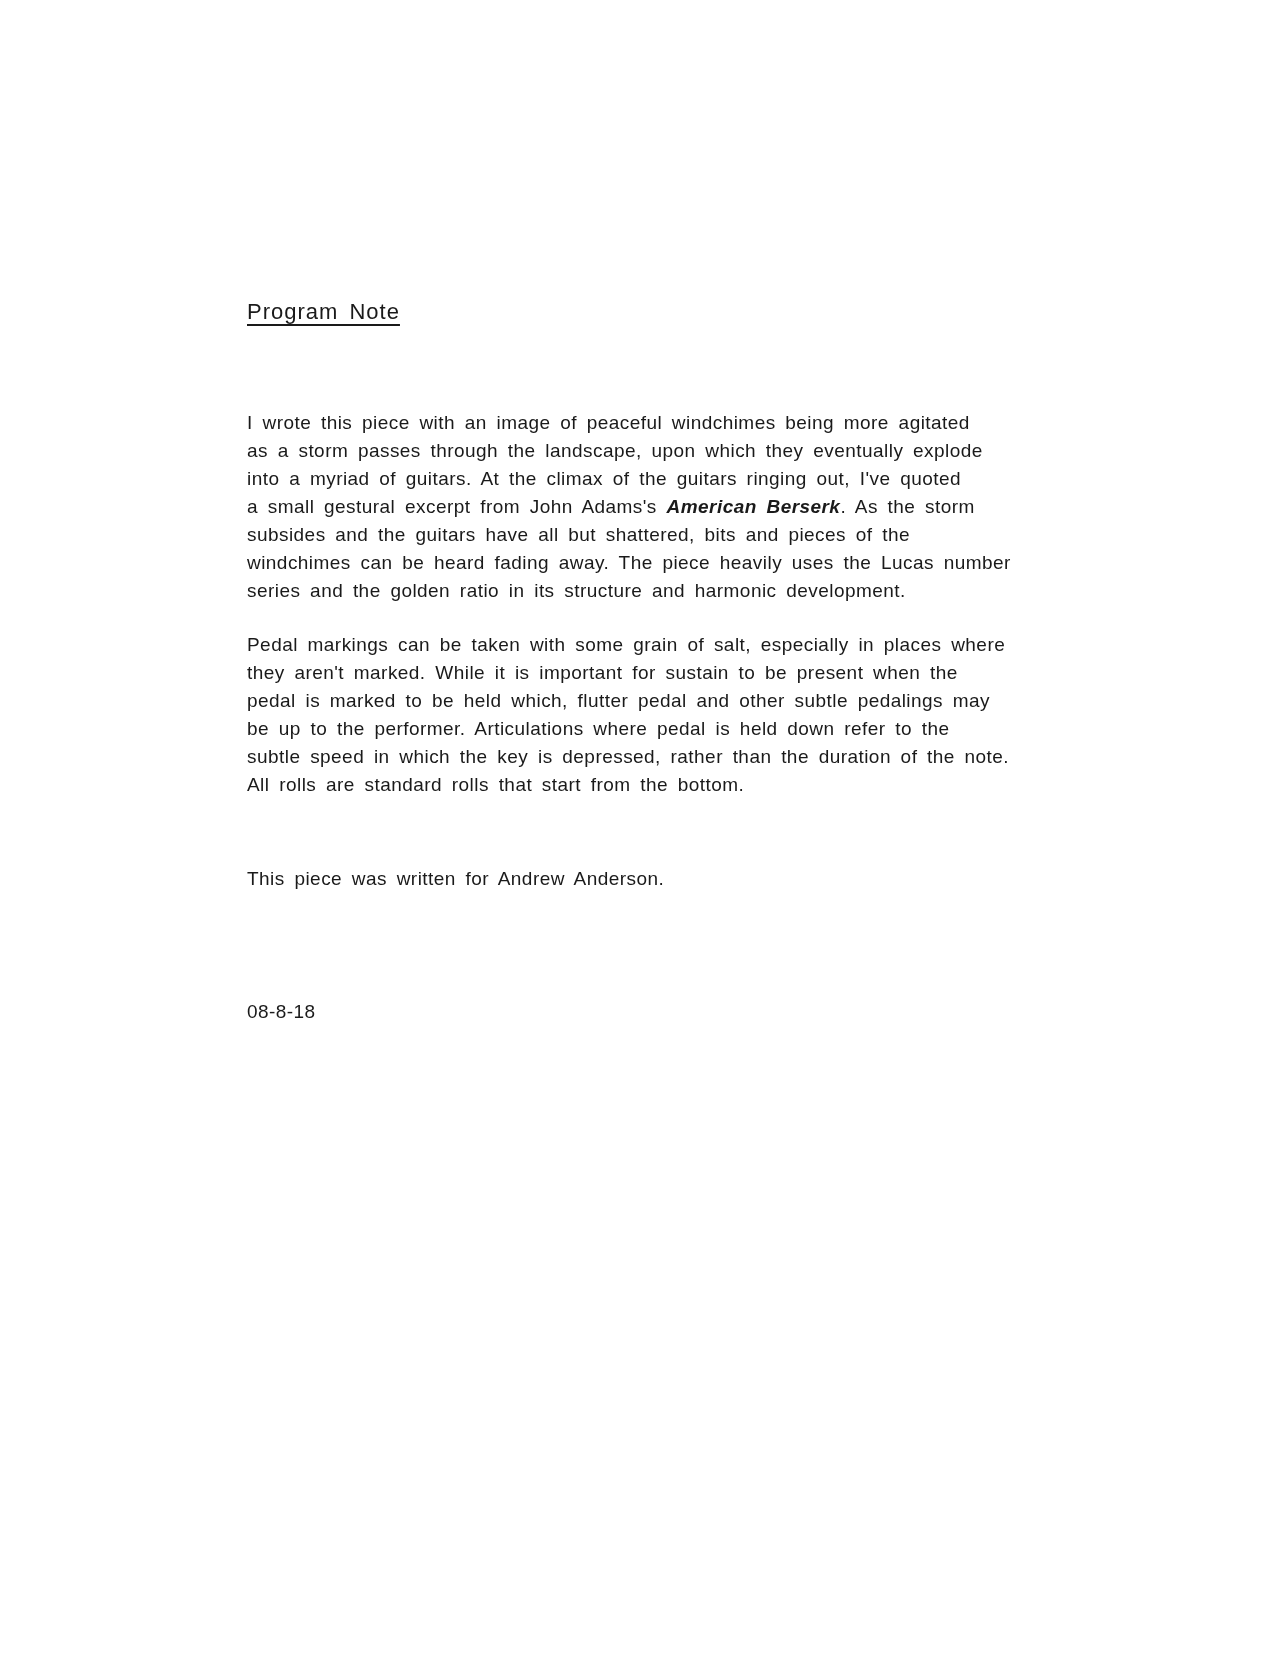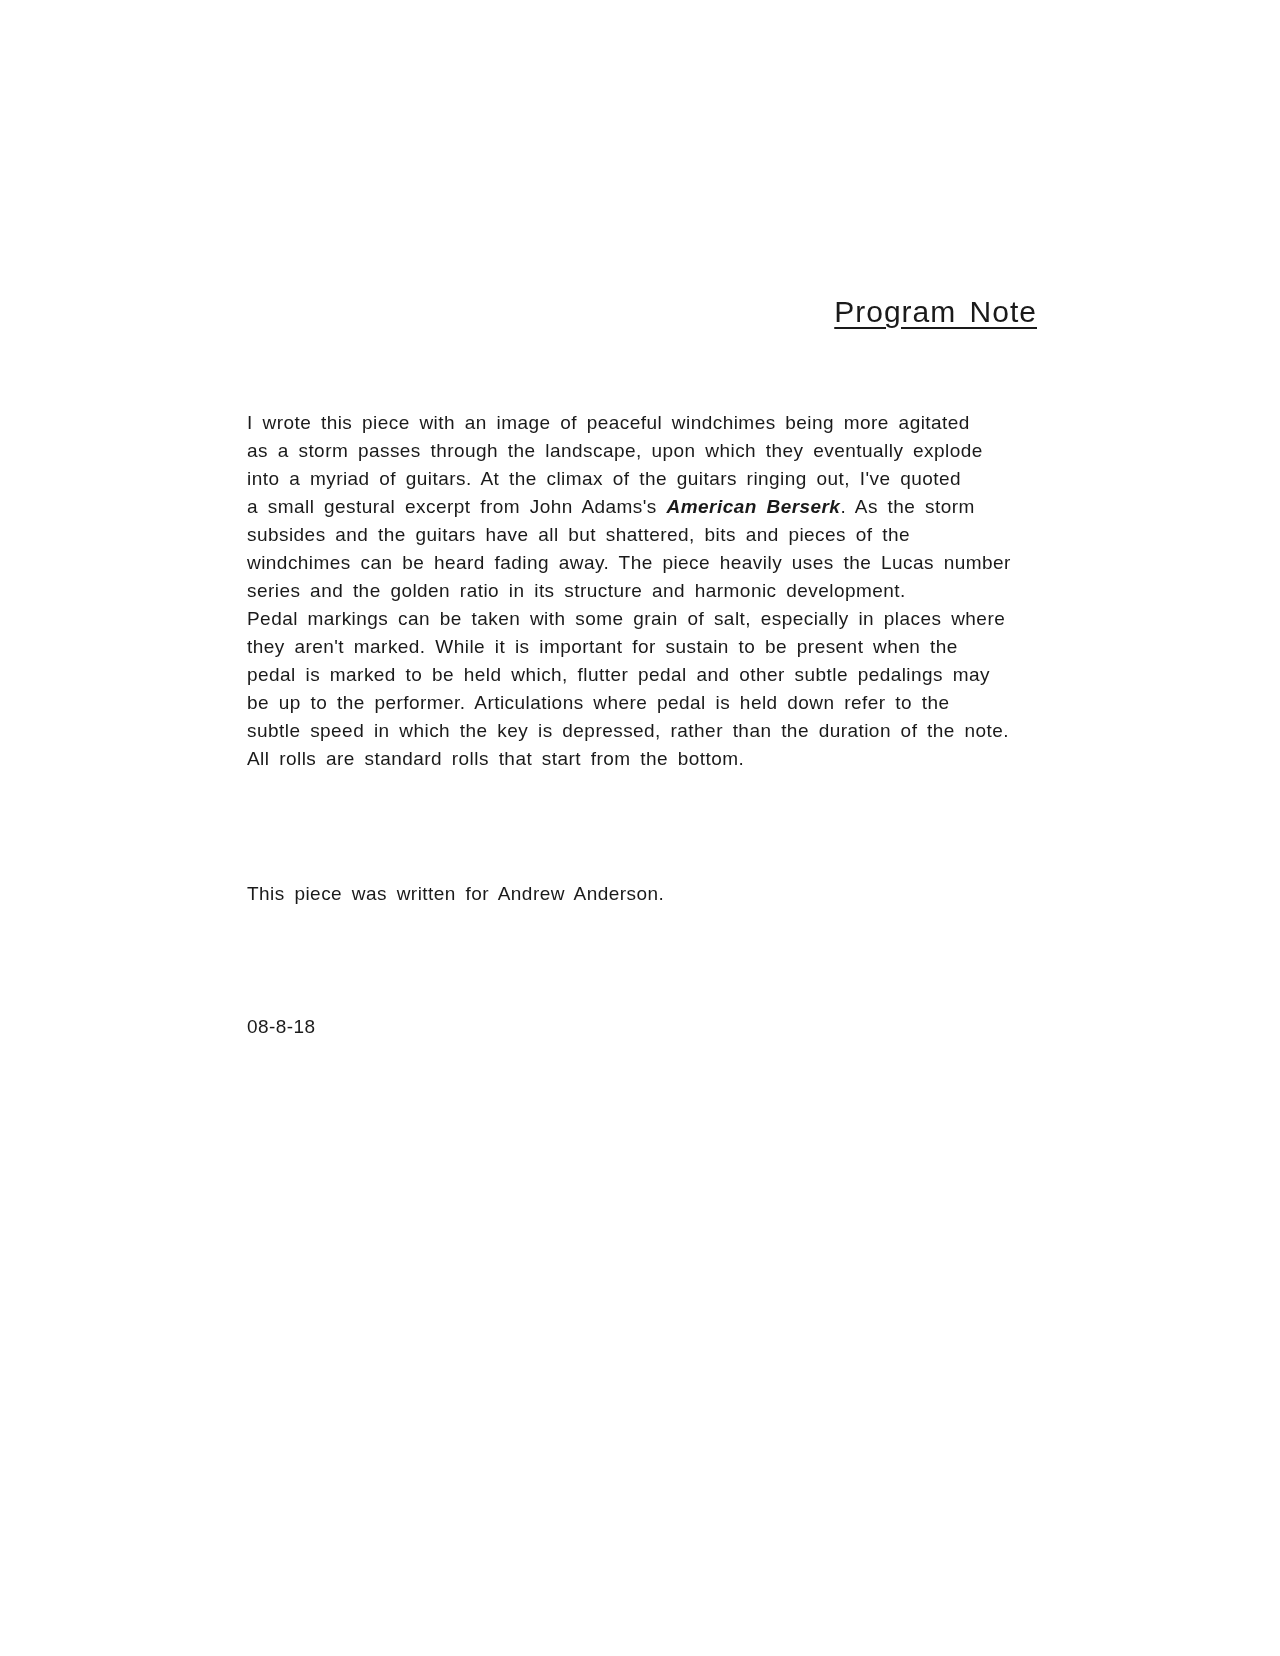--- a/index.html
+++ b/index.html
@@ -18,39 +18,39 @@
   }
   .content {
     position: absolute;
     left: 247px;
     top: 0;
     width: 790px;
   }
   .doc-title {
     display: block;
     margin: 296px 0 0 0;
-    text-align: right;
-    font-size: 30px;
+    text-align: left;
+    font-size: 22px;
     font-weight: 400;
     letter-spacing: 1px;
     word-spacing: 4px;
     line-height: 31px;
     text-decoration: underline;
     text-underline-offset: 5px;
     text-decoration-thickness: 2px;
   }
   .para {
     font-size: 19px;
     line-height: 28px;
     letter-spacing: 0.45px;
     word-spacing: 4px;
   }
   .p1 { margin-top: 82px; }
-  .p2 { }
-  .dedication { margin-top: 107px; }
+  .p2 { margin-top: 26px; }
+  .dedication { margin-top: 66px; }
   .signature { margin-top: 105px; }
   .text-line {
     white-space: nowrap;
   }
   .italic { font-style: italic; font-weight: bold; }
 </style>
 </head>
 <body>
 
 <div class="page">

